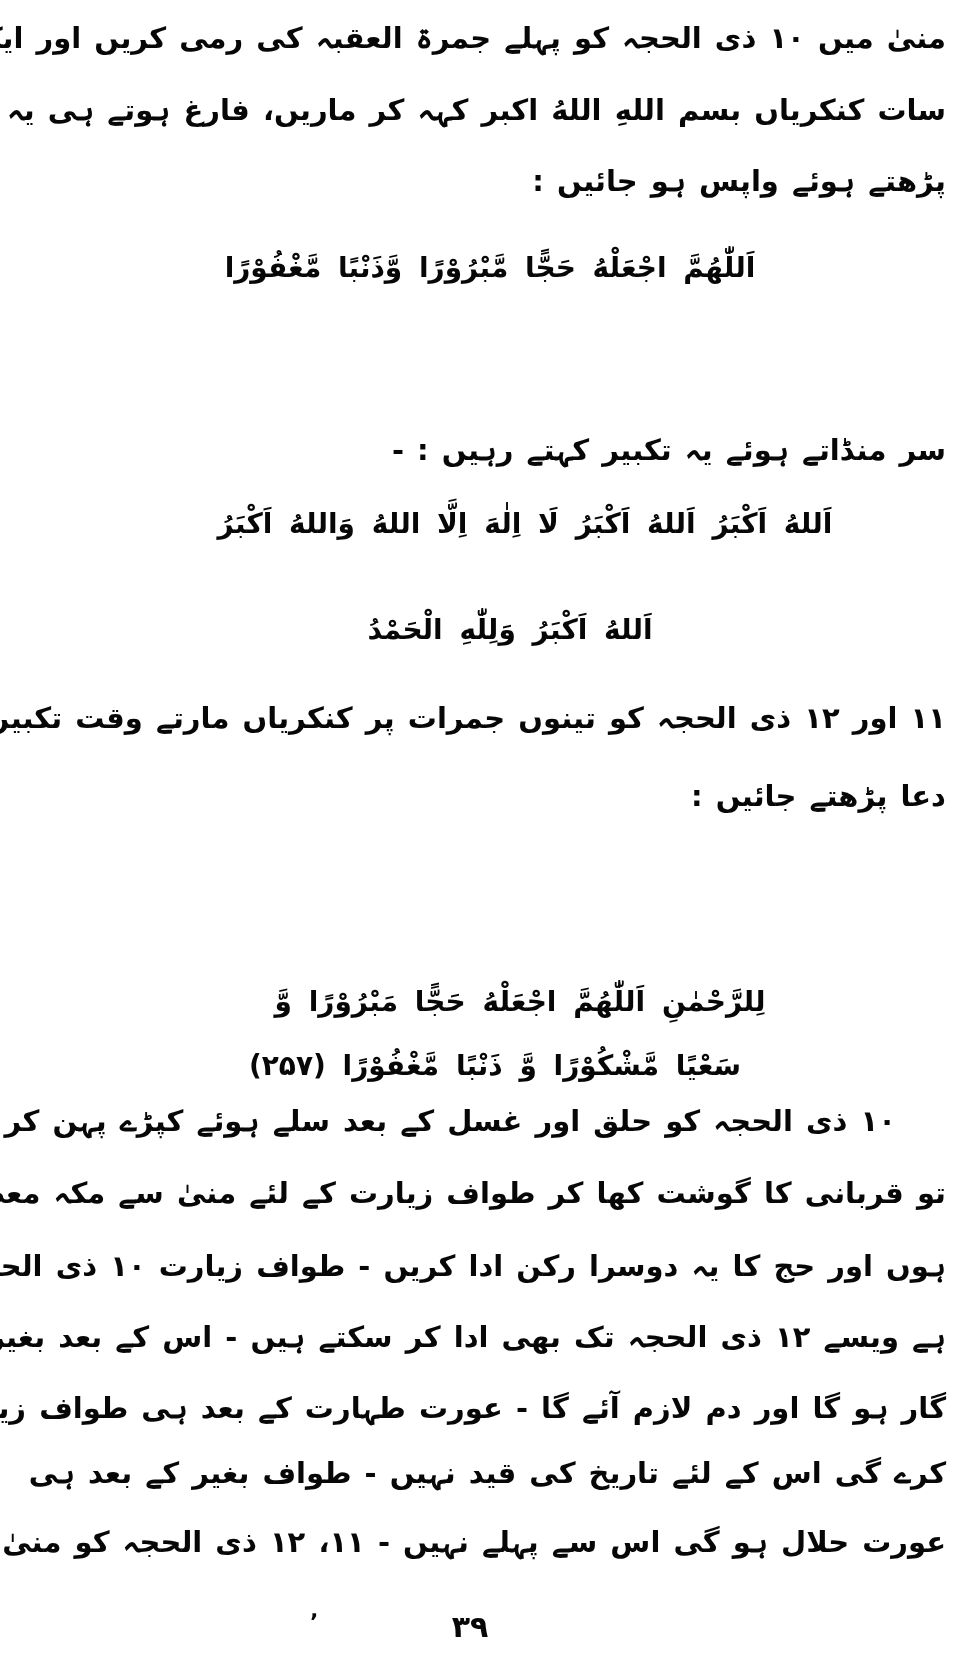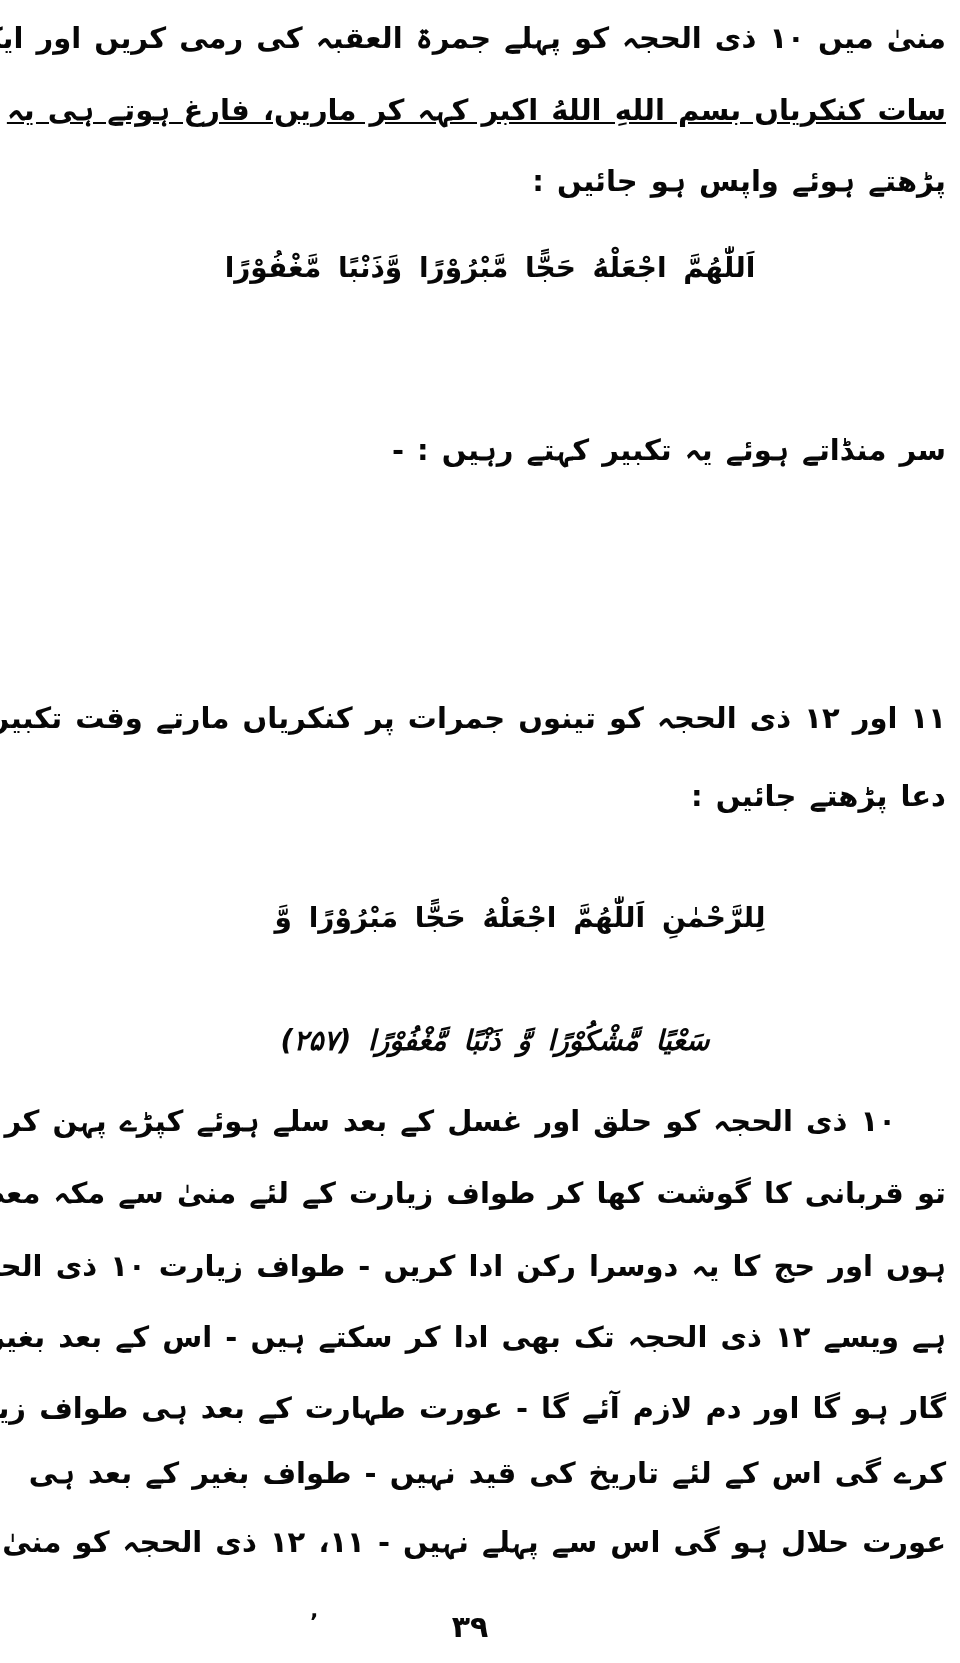--- a/index.html
+++ b/index.html
@@ -58,34 +58,36 @@
     font-size: 22px;
     font-weight: 700;
   }
 </style>
 </head>
 <body>
 
 <div class="page">
 
   <div class="line urdu right" style="top: 20px;">منیٰ میں ۱۰ ذی الحجہ کو پہلے جمرۃ العقبہ کی رمی کریں اور ایک ایک کر کے</div>
-  <div class="line urdu right" style="top: 92px; text-decoration: underline;">سات کنکریاں بسم اللهِ اللهُ اکبر کہہ کر ماریں، فارغ ہوتے ہی یہ</div>
+  <div class="line urdu right" style="top: 92px;">سات کنکریاں بسم اللهِ اللهُ اکبر کہہ کر ماریں، فارغ ہوتے ہی یہ</div>
   <div class="line urdu right" style="top: 163px; margin-left: 21px;">پڑھتے ہوئے واپس ہو جائیں :</div>
 
   <div class="line arabic center" style="top: 250px; left: 20px;">اَللّٰهُمَّ اجْعَلْهُ حَجًّا مَّبْرُوْرًا وَّذَنْبًا مَّغْفُوْرًا</div>
 
 
   <div class="line urdu right" style="top: 432px;">سر منڈاتے ہوئے یہ تکبیر کہتے رہیں : -</div>
 
+  <div class="line arabic center" style="top: 506px; left: 90px;">اَللهُ اَکْبَرُ اَللهُ اَکْبَرُ لَا اِلٰهَ اِلَّا اللهُ وَاللهُ اَکْبَرُ</div>
+  <div class="line arabic center" style="top: 612px; left: 60px;">اَللهُ اَکْبَرُ وَلِلّٰهِ الْحَمْدُ</div>
 
   <div class="line urdu right" style="top: 700px;">۱۱ اور ۱۲ ذی الحجہ کو تینوں جمرات پر کنکریاں مارتے وقت تکبیر کہیں اور یہ</div>
   <div class="line urdu right" style="top: 778px;">دعا پڑھتے جائیں :</div>
 
-  <div class="line arabic center" style="top: 900px; left: 80px;">لِلرَّحْمٰنِ اَللّٰهُمَّ اجْعَلْهُ حَجًّا مَبْرُوْرًا وَّ</div>
-  <div class="line arabic center" style="top: 1023px; left: 30px; font-style: italic;">سَعْیًا مَّشْکُوْرًا وَّ ذَنْبًا مَّغْفُوْرًا (۲۵۷)</div>
+  <div class="line arabic center" style="top: 984px; left: 80px;">لِلرَّحْمٰنِ اَللّٰهُمَّ اجْعَلْهُ حَجًّا مَبْرُوْرًا وَّ</div>
+  <div class="line arabic center" style="top: 1048px; left: 30px;">سَعْیًا مَّشْکُوْرًا وَّ ذَنْبًا مَّغْفُوْرًا (۲۵۷)</div>
 
   <div class="line urdu" style="top: 1103px; right: 64px;">۱۰ ذی الحجہ کو حلق اور غسل کے بعد سلے ہوئے کپڑے پہن کر ممکن ہو</div>
   <div class="line urdu right" style="top: 1175px;">تو قربانی کا گوشت کھا کر طواف زیارت کے لئے منیٰ سے مکہ معظمہ روانہ</div>
   <div class="line urdu right" style="top: 1248px;">ہوں اور حج کا یہ دوسرا رکن ادا کریں - طواف زیارت ۱۰ ذی الحجہ کو افضل</div>
   <div class="line urdu right" style="top: 1319px;">ہے ویسے ۱۲ ذی الحجہ تک بھی ادا کر سکتے ہیں - اس کے بعد بغیر عذر کیا تو گنہ</div>
   <div class="line urdu right" style="top: 1390px;">گار ہو گا اور دم لازم آئے گا - عورت طہارت کے بعد ہی طواف زیارت</div>
   <div class="line urdu right" style="top: 1455px;">کرے گی اس کے لئے تاریخ کی قید نہیں - طواف بغیر کے بعد ہی</div>
   <div class="line urdu right" style="top: 1524px;">عورت حلال ہو گی اس سے پہلے نہیں - ۱۱، ۱۲ ذی الحجہ کو منیٰ میں ہی</div>
 
   <div class="line stray" style="top: 1608px; left: 310px; right: auto;">ʼ</div>

